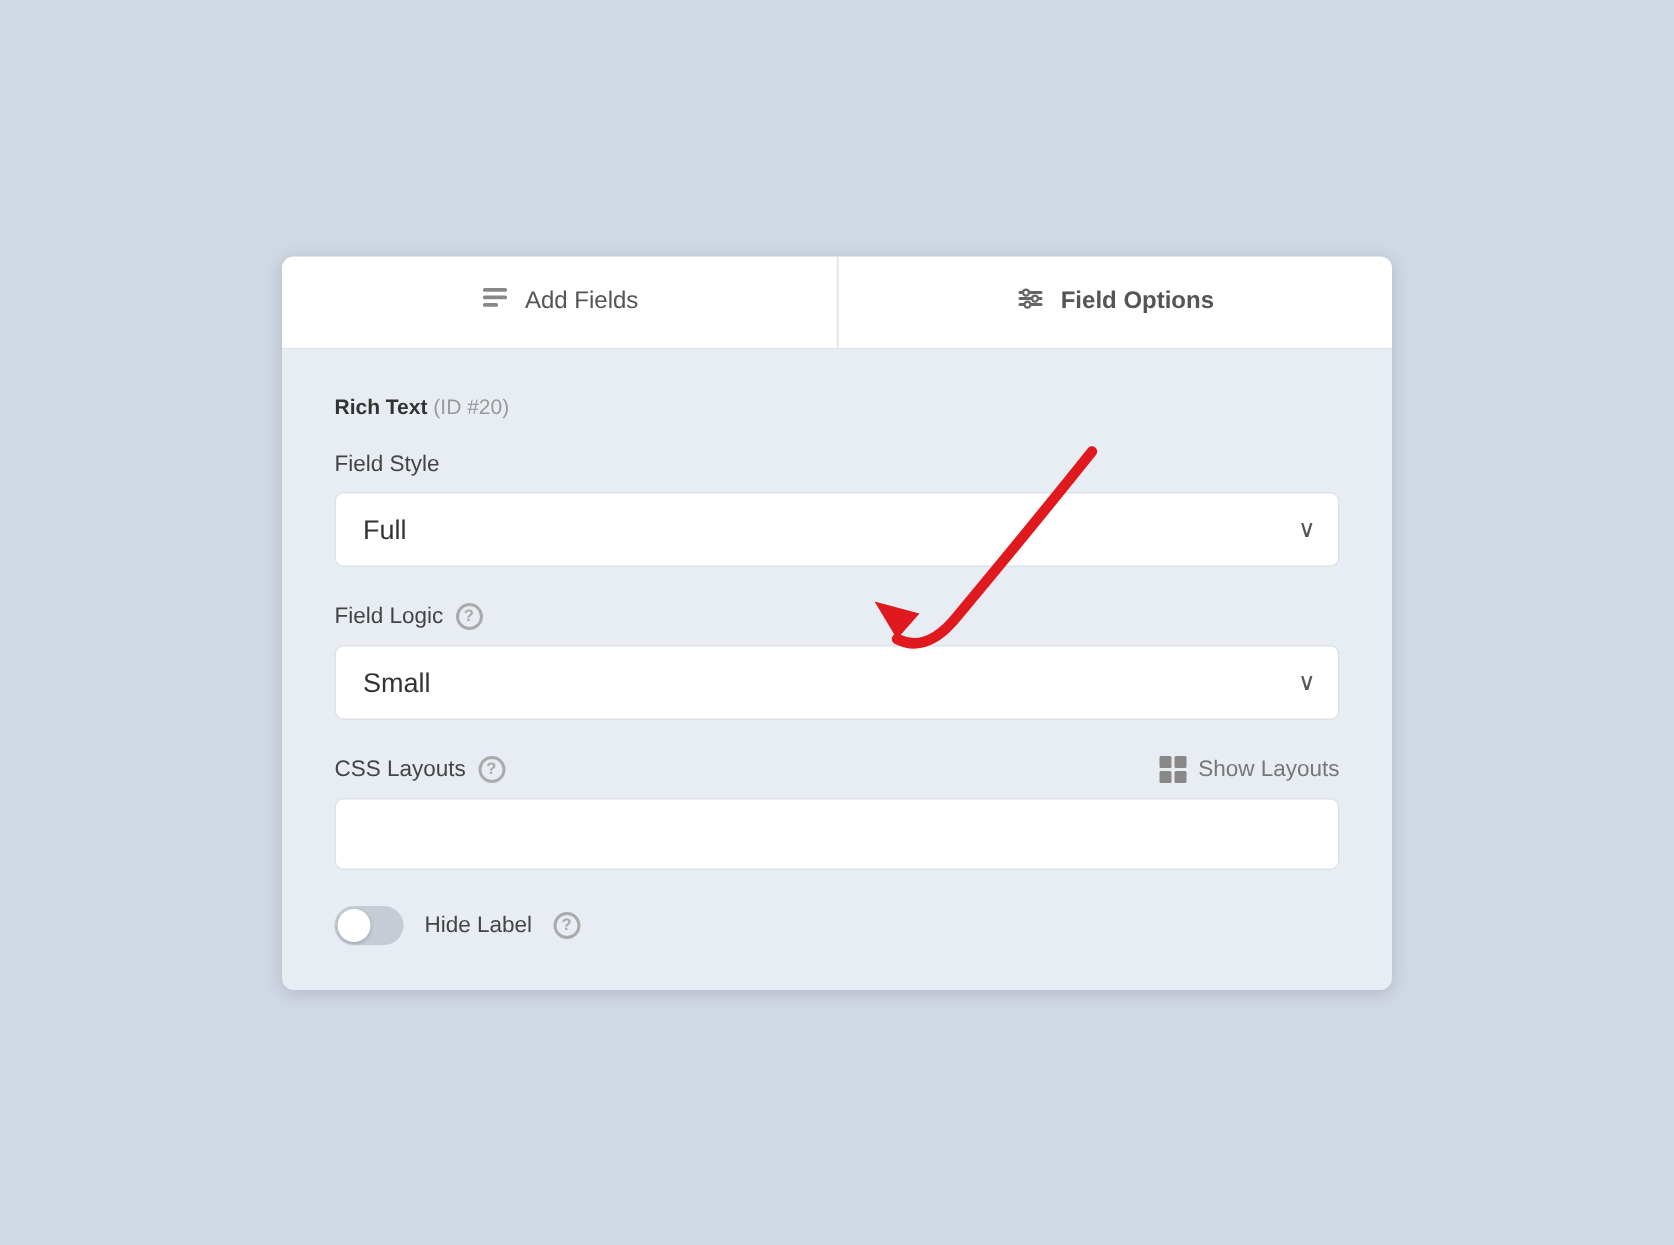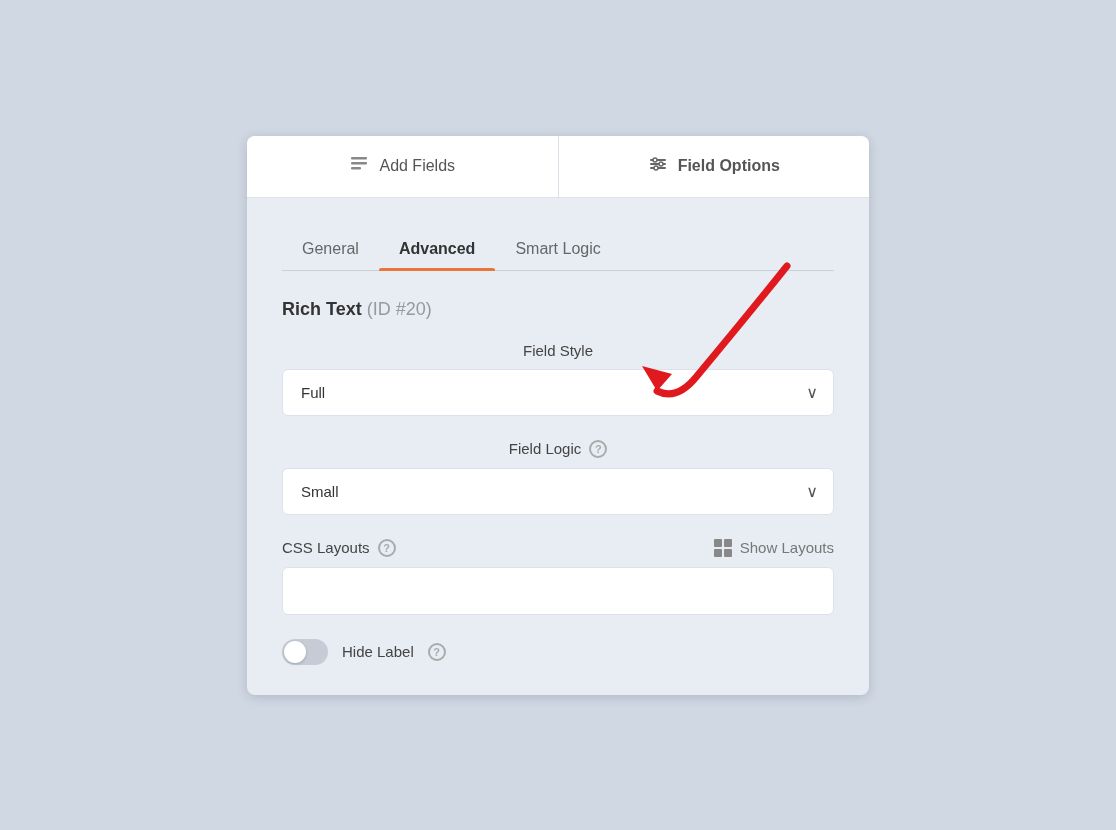--- a/index.html
+++ b/index.html
@@ -12,21 +12,21 @@
       width: 1116px;
       height: 830px;
       background: #d0d8e4;
       display: flex;
       align-items: center;
       justify-content: center;
       font-family: -apple-system, BlinkMacSystemFont, 'Segoe UI', sans-serif;
     }
 
     .panel {
-      width: 622px;
+      width: 740px;
       background: #e8edf4;
       border-radius: 8px;
       overflow: hidden;
       box-shadow: 0 2px 12px rgba(0,0,0,0.15);
     }
 
     .tab-bar-top {
       display: flex;
       background: #fff;
       border-bottom: 1px solid #dde2ea;
@@ -84,21 +84,21 @@
       position: absolute;
       bottom: -1px;
       left: 0;
       right: 0;
       height: 3px;
       background: #e8763a;
       border-radius: 2px 2px 0 0;
     }
 
     .field-title {
-      font-size: 18px;
+      font-size: 14px;
       font-weight: 700;
       color: #333;
       margin-bottom: 22px;
     }
 
     .field-title .field-id {
       font-weight: 400;
       color: #999;
     }
 
@@ -106,21 +106,20 @@
       margin-bottom: 24px;
     }
 
     .field-label {
       font-size: 15px;
       color: #444;
       margin-bottom: 10px;
       display: flex;
       align-items: center;
       gap: 8px;
-      justify-content: center;
     }
 
     .help-icon {
       width: 18px;
       height: 18px;
       border-radius: 50%;
       border: 2px solid #aaa;
       display: inline-flex;
       align-items: center;
       justify-content: center;
@@ -133,21 +132,21 @@
     .select-wrapper {
       position: relative;
     }
 
     .select-field {
       width: 100%;
       padding: 14px 18px;
       background: #fff;
       border: 1px solid #dde2ea;
       border-radius: 6px;
-      font-size: 15px;
+      font-size: 18px;
       color: #333;
       appearance: none;
       cursor: pointer;
     }
 
     .select-chevron {
       position: absolute;
       right: 16px;
       top: 50%;
       transform: translateY(-50%);
@@ -260,31 +259,20 @@
             <circle cx="13" cy="10" r="2" fill="#fff" stroke="#666" stroke-width="1.5"></circle>
             <circle cx="8" cy="14" r="2" fill="#fff" stroke="#666" stroke-width="1.5"></circle>
           </svg>
         </span>
         <strong>Field Options</strong>
       </div>
     </div>
 
     <div class="content">
 
-      <div class="sub-tabs">
-        <div class="sub-tab">
-          <span>General</span>
-        </div>
-        <div class="sub-tab active">
-          <span>Advanced</span>
-        </div>
-        <div class="sub-tab">
-          <span>Smart Logic</span>
-        </div>
-      </div>
 
       <div class="field-title">
         <span>Rich Text</span>
         <span class="field-id">(ID #20)</span>
       </div>
 
       <div class="field-group">
         <div class="field-label">
           <span>Field Style</span>
         </div>

